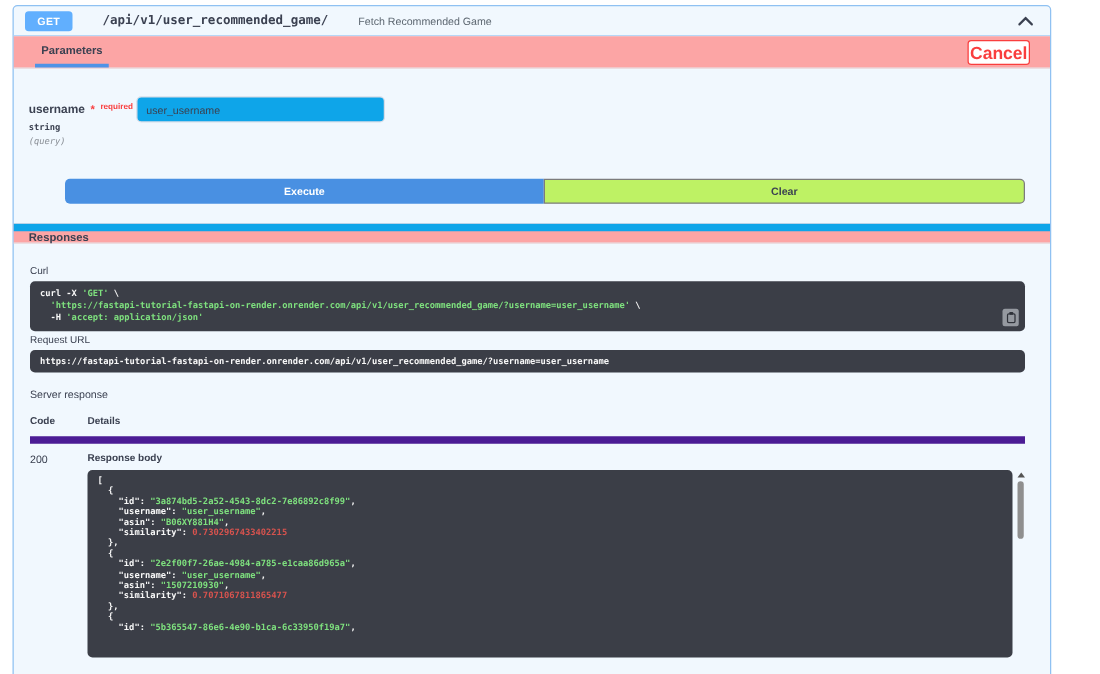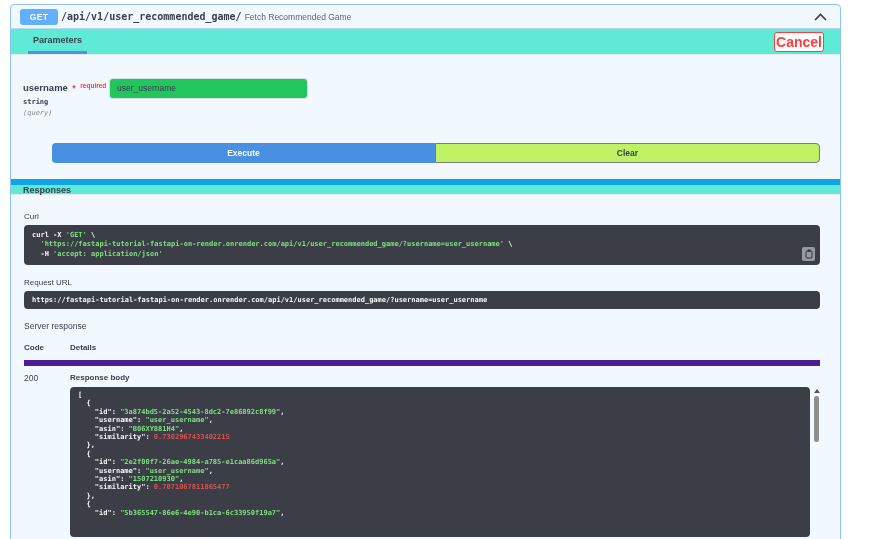--- a/index.html
+++ b/index.html
@@ -3,31 +3,31 @@
 <meta charset="utf-8">
 <style>
   * { margin:0; padding:0; box-sizing:border-box; }
   html,body { width:880px; height:539px; overflow:hidden; background:#ffffff;
               font-family:"Liberation Sans", sans-serif; color:#3b4151; }
 
   .opblock { position:absolute; left:10px; top:4px; width:831px; height:560px;
              border:1px solid #8fc1f2; border-radius:4px; background:#f1f8fe; }
 
   
-  .opblock-header { display:flex; align-items:center; gap:3px; height:24px;
+  .opblock-header { display:flex; align-items:center; gap:24px; height:24px;
                     padding:0 9px; border-bottom:1px solid #b7d7f7; }
   .method-badge { display:inline-block; width:38px; height:16px; line-height:16px;
                   text-align:center; background:#61affe; color:#fff; border-radius:3px;
                   font-size:8.5px; font-weight:700; letter-spacing:.3px; }
   .path { font-family:"DejaVu Sans Mono", monospace; font-weight:700; font-size:10px; color:#3b4151; }
   .summary { font-size:8.5px; color:#5c6670; }
   .chevron { margin-left:auto; margin-right:4px; cursor:pointer; display:flex; align-items:center; }
 
   
-  .section-header { display:flex; align-items:center; background:#5eead4;
+  .section-header { display:flex; align-items:center; background:#fca5a5;
                     border-bottom:1px solid #e6eaef; }
   .params-header { height:26px; padding:0 16px 0 12px; }
   .tab { align-self:stretch; display:flex; align-items:center; padding:0 5px;
          margin-left:5px; border-bottom:3px solid #4f93e6; font-weight:700; font-size:9px; cursor:pointer; }
   .cancel-btn { margin-left:auto; background:#fff; border:1px solid #f93e3e; color:#f93e3e;
                 font-weight:700; font-size:14px; border-radius:3px; width:50px; height:20px;
                 cursor:pointer; font-family:"Liberation Sans",sans-serif; }
   .responses-header { height:16px; padding:0 12px; border-top:6px solid #0ea5e9;
                       font-weight:700; font-size:9px; margin-top:15px; }
 
@@ -36,21 +36,21 @@
   .params-cols { display:grid; grid-template-columns:86px 1fr; font-size:8px;
                  font-weight:700; padding-bottom:7px; border-bottom:1px solid rgba(59,65,81,.18); }
   .param-row { display:grid; grid-template-columns:86px 1fr; padding-top:9px; }
   .pname { font-size:9.5px; font-weight:700; }
   .req-star { color:#f93e3e; font-size:9px; font-weight:700; }
   .req-label { color:#f93e3e; font-size:6.5px; font-weight:700; vertical-align:3px; }
   .ptype { font-family:"DejaVu Sans Mono",monospace; font-weight:700; font-size:7px; margin-top:3px; }
   .ploc { font-family:"DejaVu Sans Mono",monospace; font-style:italic; font-size:7px;
           color:#888d94; margin-top:3px; }
   .param-input { width:199px; height:21px; border:1px solid #d8dde7; border-radius:4px;
-                 padding:0 7px; font-size:8.5px; color:#3b4151; background:#22c55e;
+                 padding:0 7px; font-size:8.5px; color:#3b4151; background:#0ea5e9;
                  font-family:"Liberation Sans",sans-serif; }
 
   
   .execute-wrapper { display:flex; height:20px; margin:26px 20px 16px 18px;padding-left:23px; }
   .execute-btn { flex:1; background:#4990e2; color:#fff; border:none; border-radius:4px 0 0 4px;
                  font-weight:700; font-size:8.5px; cursor:pointer; font-family:"Liberation Sans",sans-serif; }
   .clear-btn { flex:1; background:#bef264; color:#3b4151; border:1px solid #7c7c7c;
                border-radius:0 4px 4px 0; font-weight:700; font-size:8.5px; cursor:pointer;
                font-family:"Liberation Sans",sans-serif; }
 
@@ -141,21 +141,21 @@
           <div class="code-line"><span class="tok-w">  -H </span><span class="tok-g">'accept: application/json'</span></div>
         </div>
       <div class="copy-btn">
         <svg width="8" height="10" viewBox="0 0 8 10">
           <rect x="1" y="2" width="6" height="7" rx="1" fill="none" stroke="#2f323a" stroke-width="1"></rect>
           <rect x="2.5" y="0.5" width="3" height="2.2" rx="0.5" fill="#2f323a"></rect>
         </svg>
       </div>
     </div>
 
-    <div class="rlabel" style="margin-top:13px">Request URL</div>
+    <div class="rlabel" style="margin-top:2px">Request URL</div>
     <div class="codeblock url-block" style="margin-top:0">https://fastapi-tutorial-fastapi-on-render.onrender.com/api/v1/user_recommended_game/?username=user_username</div>
 
     <div class="rlabel server-resp">Server response</div>
 
     <div class="resp-cols">
       <span>Code</span>
       <span>Details</span>
     </div>
 
     <div class="resp-row">

